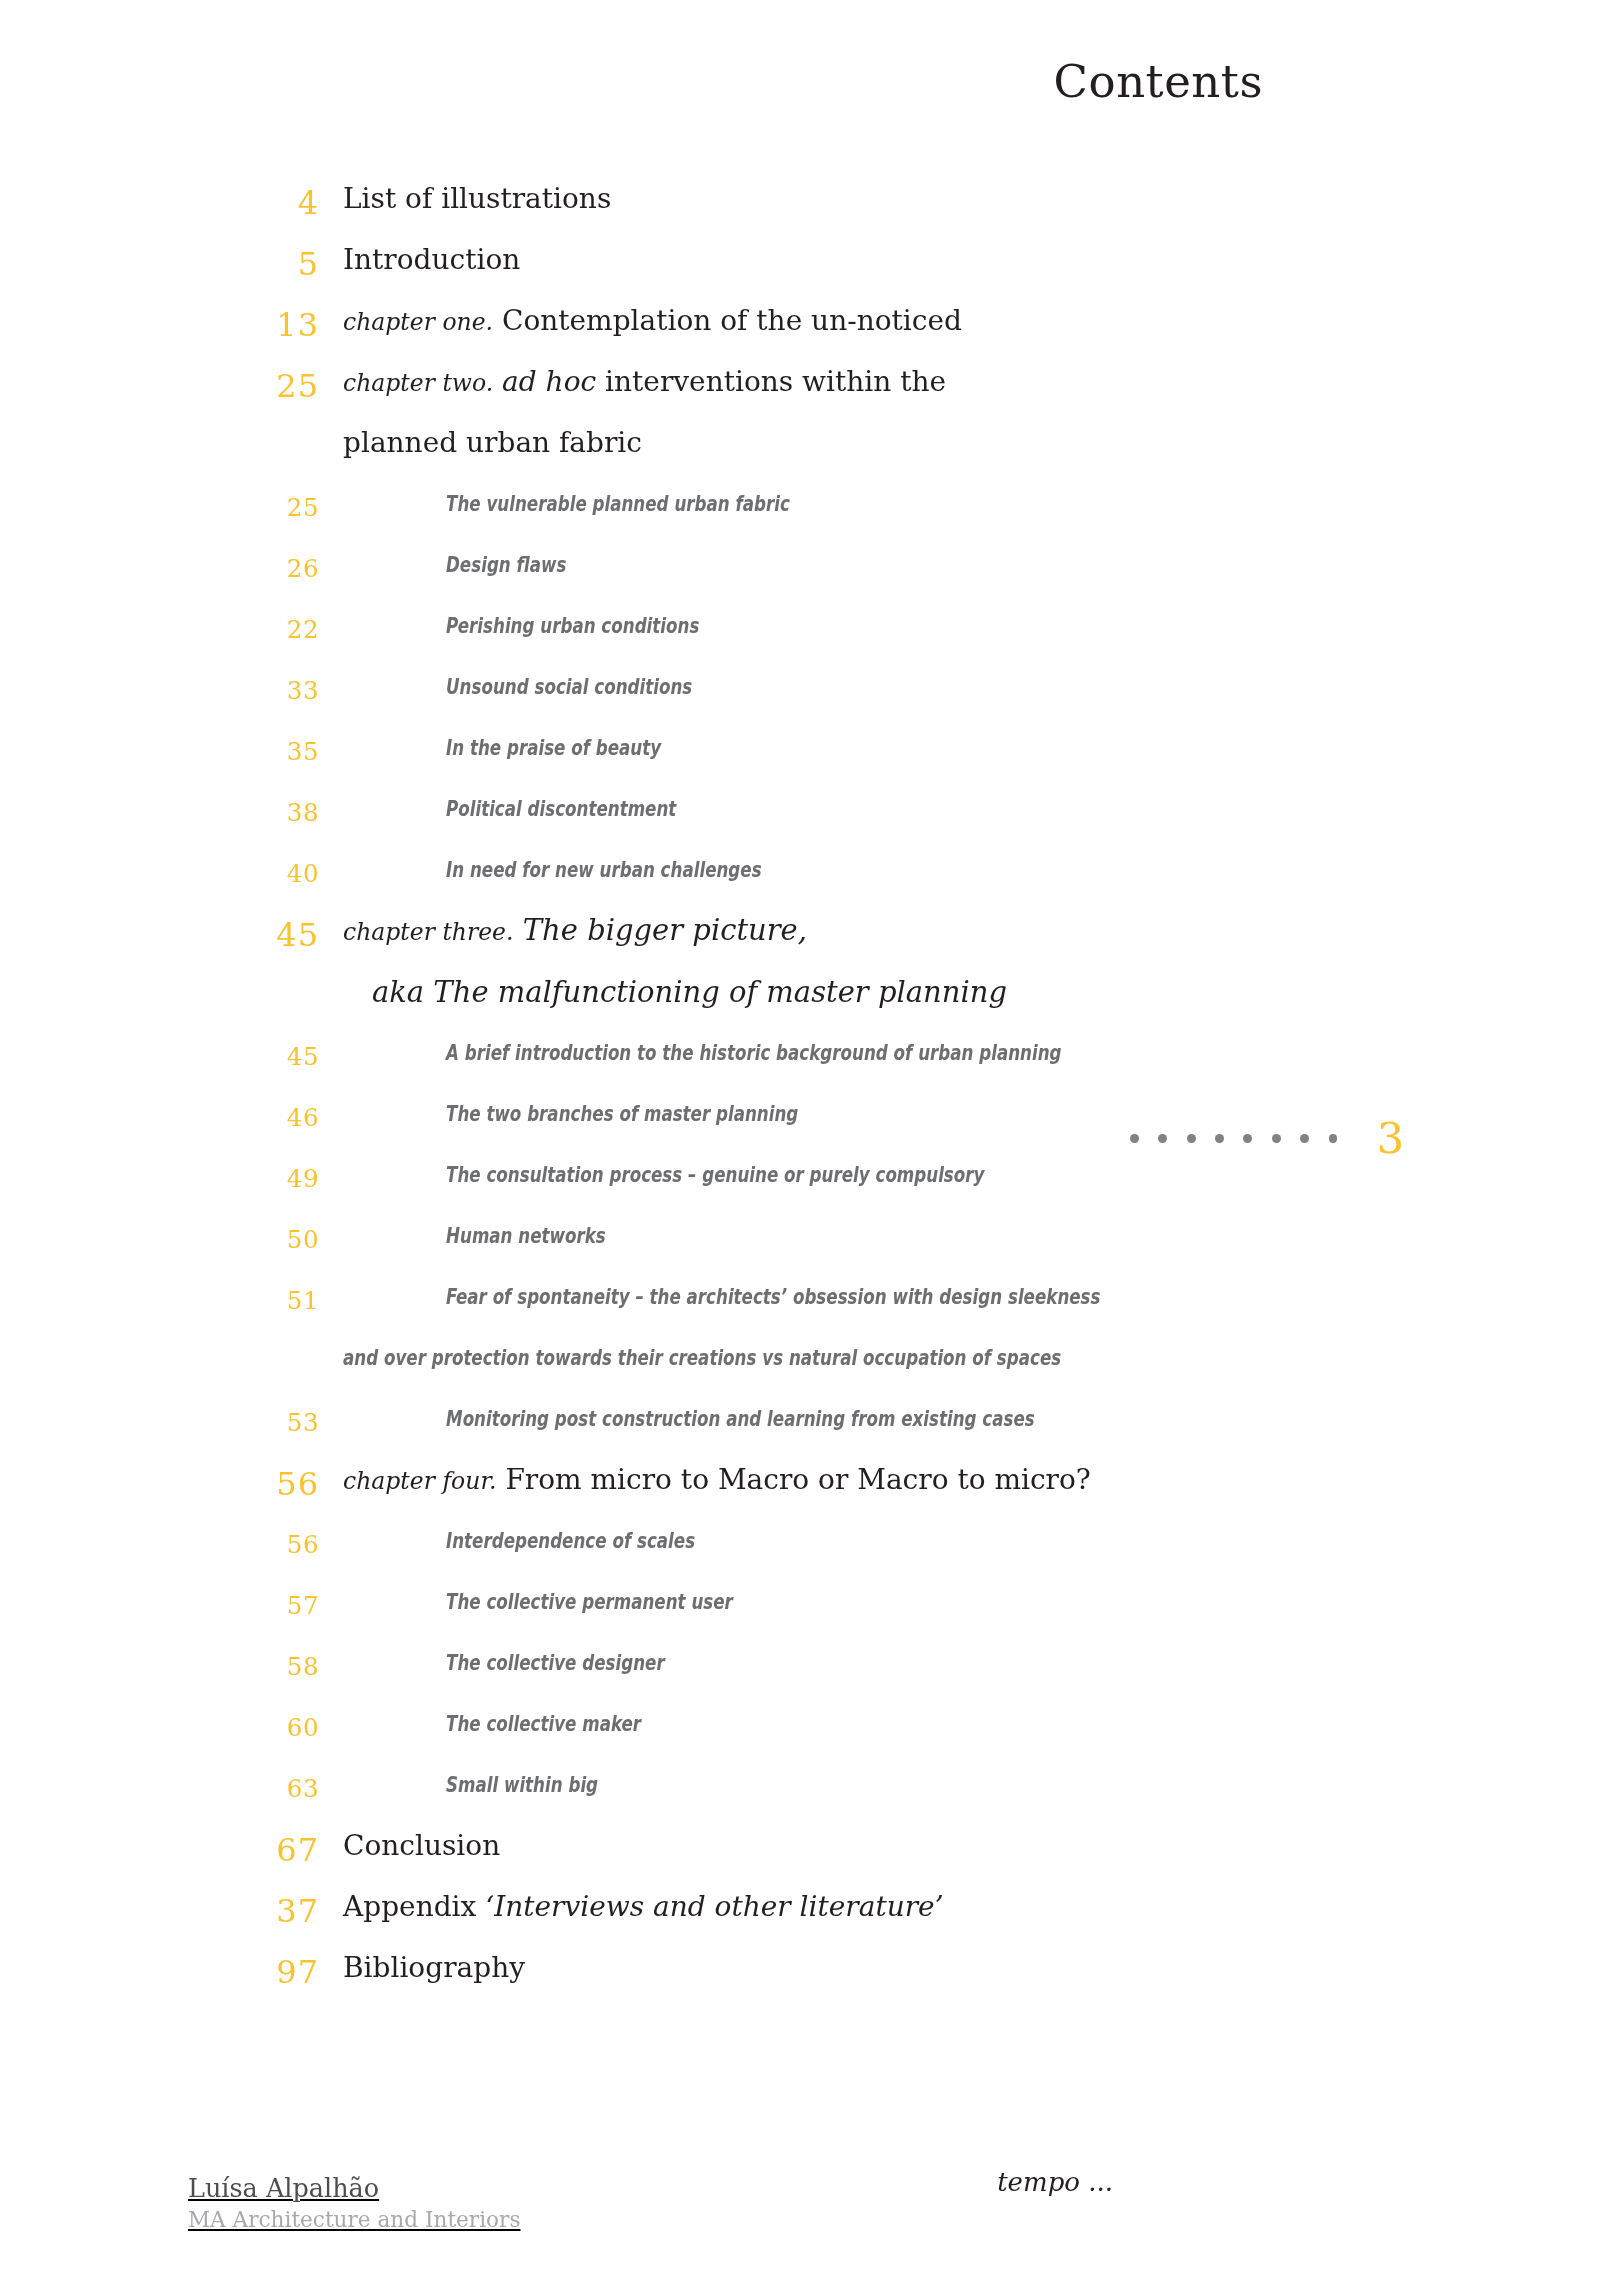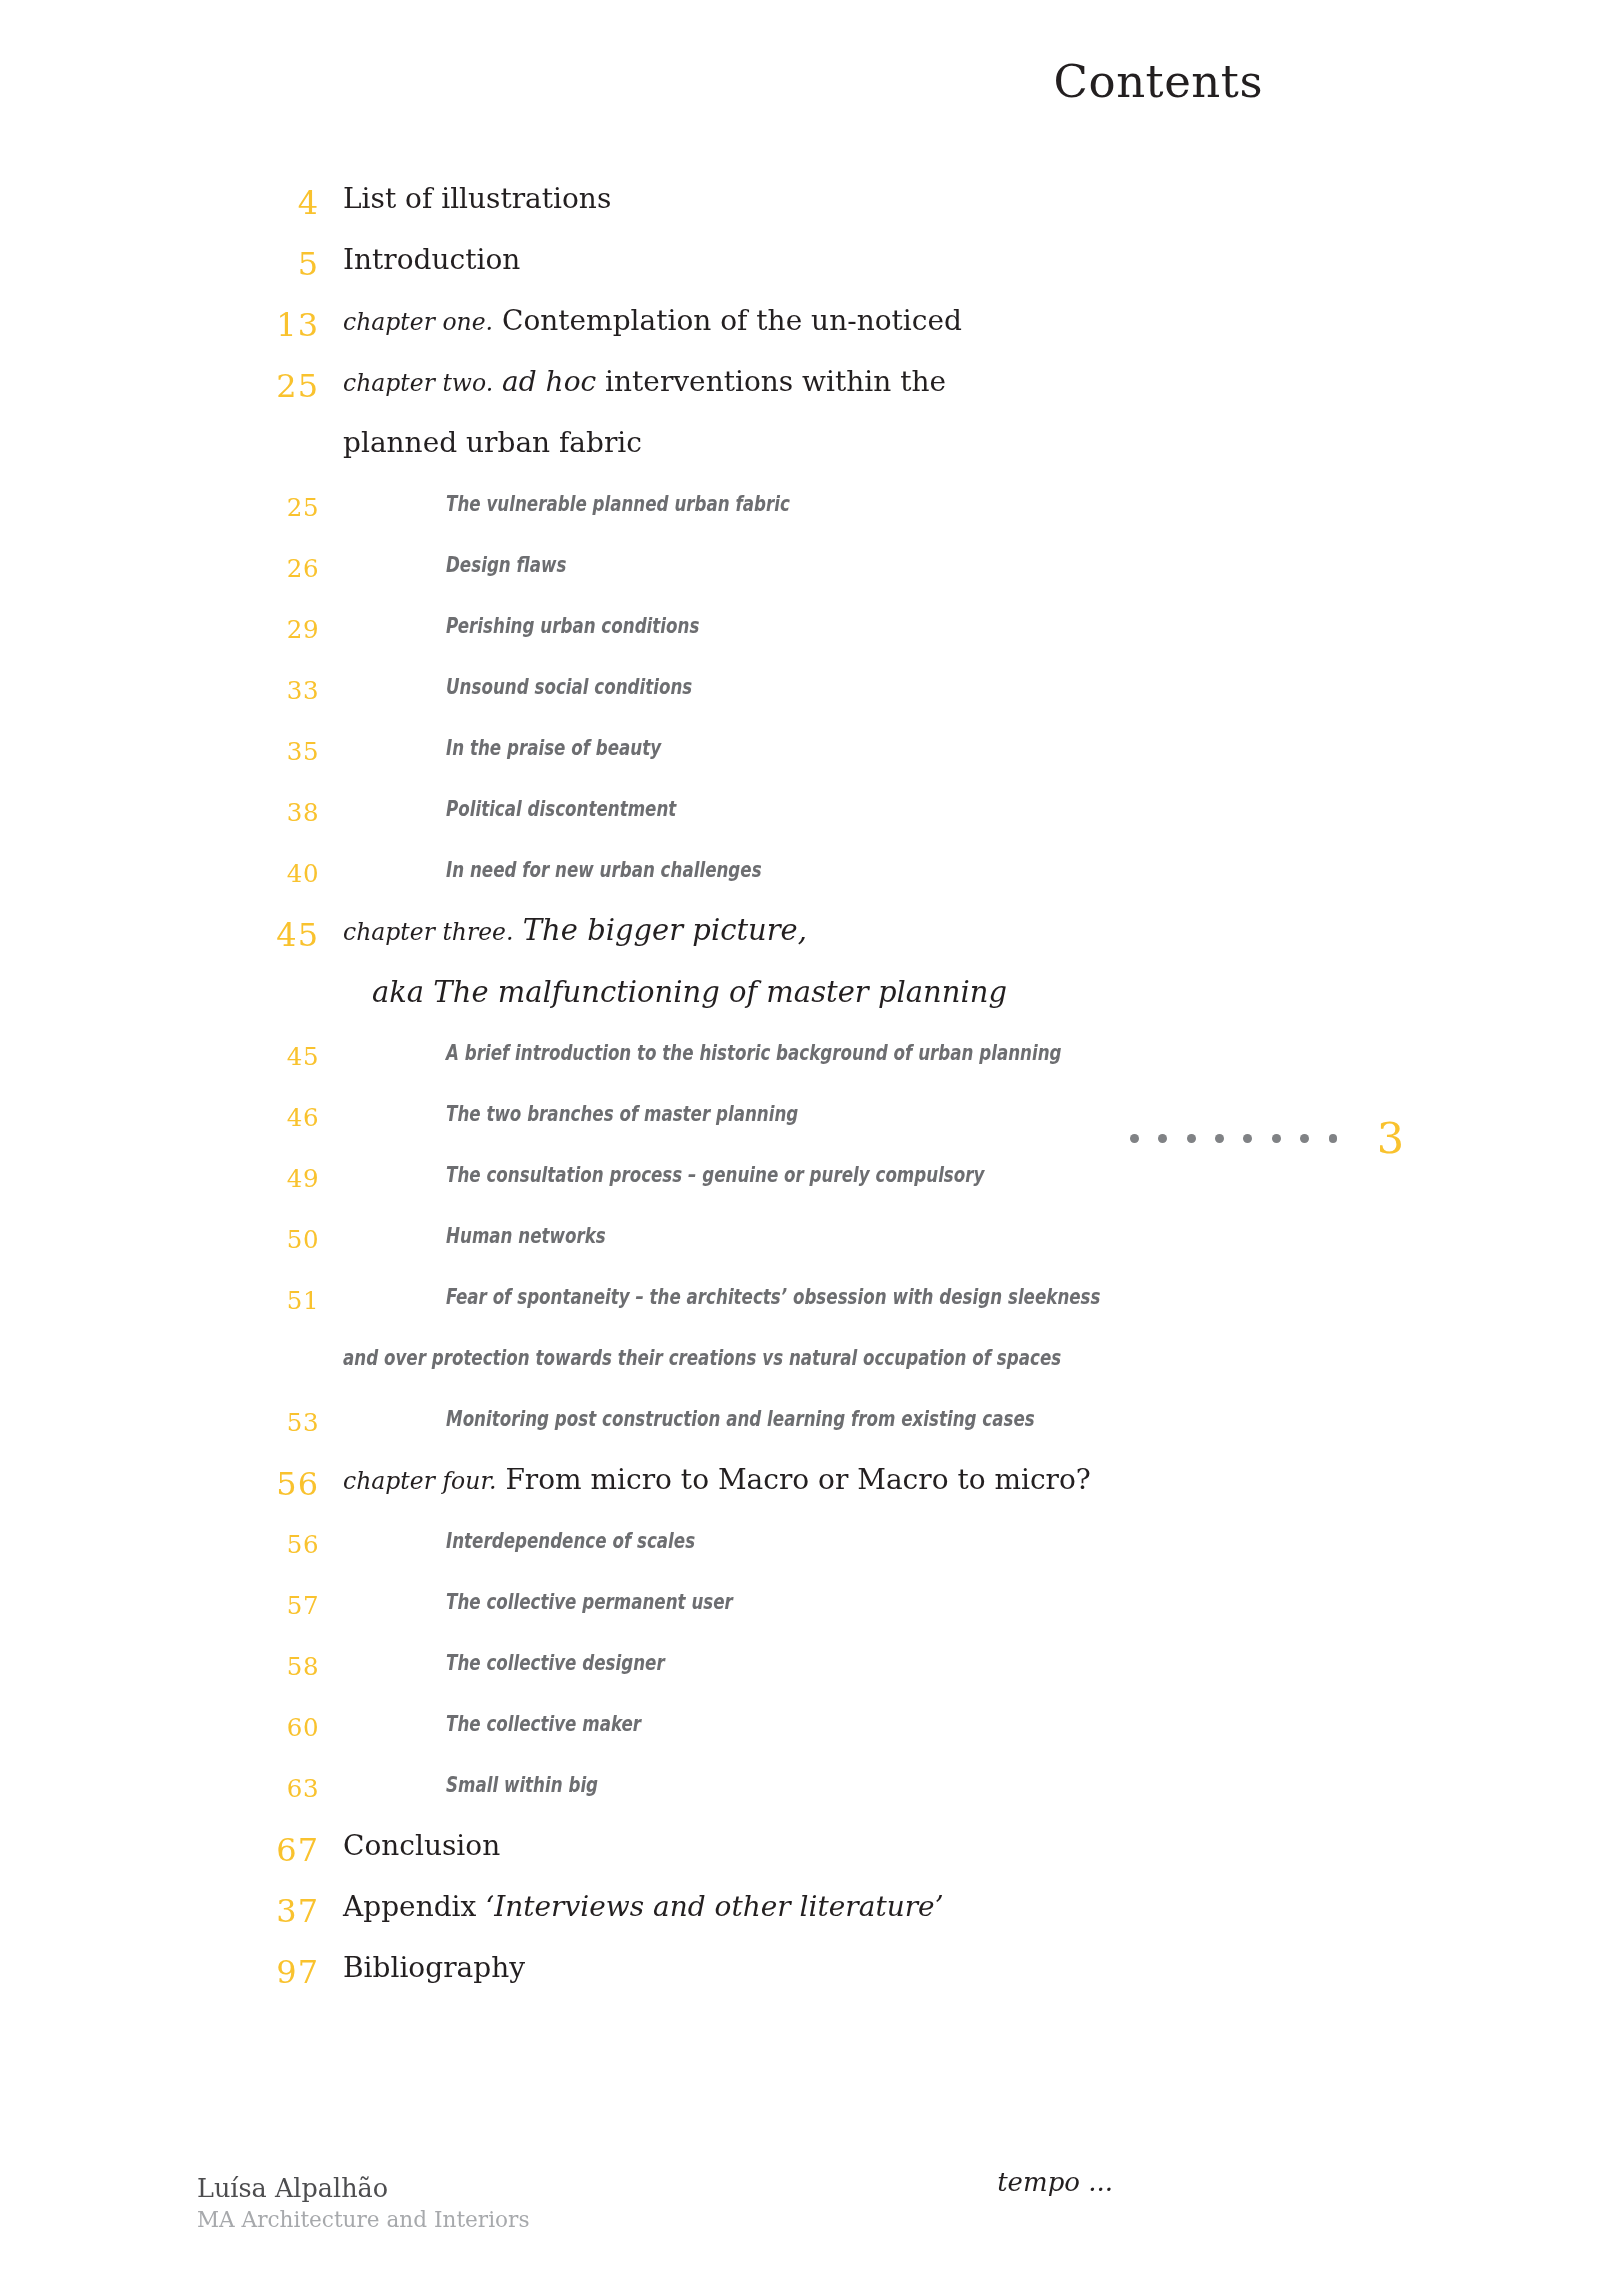--- a/index.html
+++ b/index.html
@@ -159,23 +159,24 @@
     font-family: "DejaVu Serif", serif;
     font-size: 43px;
     color: #f9c22e;
     line-height: 1;
     margin-left: 23.5px;
   }
 
   
   .footer-left {
     position: absolute;
-    left: 197px;
+    left: 188px;
     bottom: 59px;
     line-height: 1.28;
+    text-decoration: underline;
   }
   .footer-name {
     font-family: "DejaVu Serif", serif;
     font-size: 25.5px;
     color: #4d4d4f;
     white-space: nowrap;
   }
   .footer-course {
     font-family: "DejaVu Serif", serif;
     font-size: 21.6px;
@@ -224,21 +225,21 @@
       </div>
       <div class="row sub">
         <span class="num">25</span>
         <span class="txt"><span>The vulnerable planned urban fabric</span></span>
       </div>
       <div class="row sub">
         <span class="num">26</span>
         <span class="txt"><span>Design flaws</span></span>
       </div>
       <div class="row sub">
-        <span class="num">29</span>
+        <span class="num">22</span>
         <span class="txt"><span>Perishing urban conditions</span></span>
       </div>
       <div class="row sub">
         <span class="num">33</span>
         <span class="txt"><span>Unsound social conditions</span></span>
       </div>
       <div class="row sub">
         <span class="num">35</span>
         <span class="txt"><span>In the praise of beauty</span></span>
       </div>

